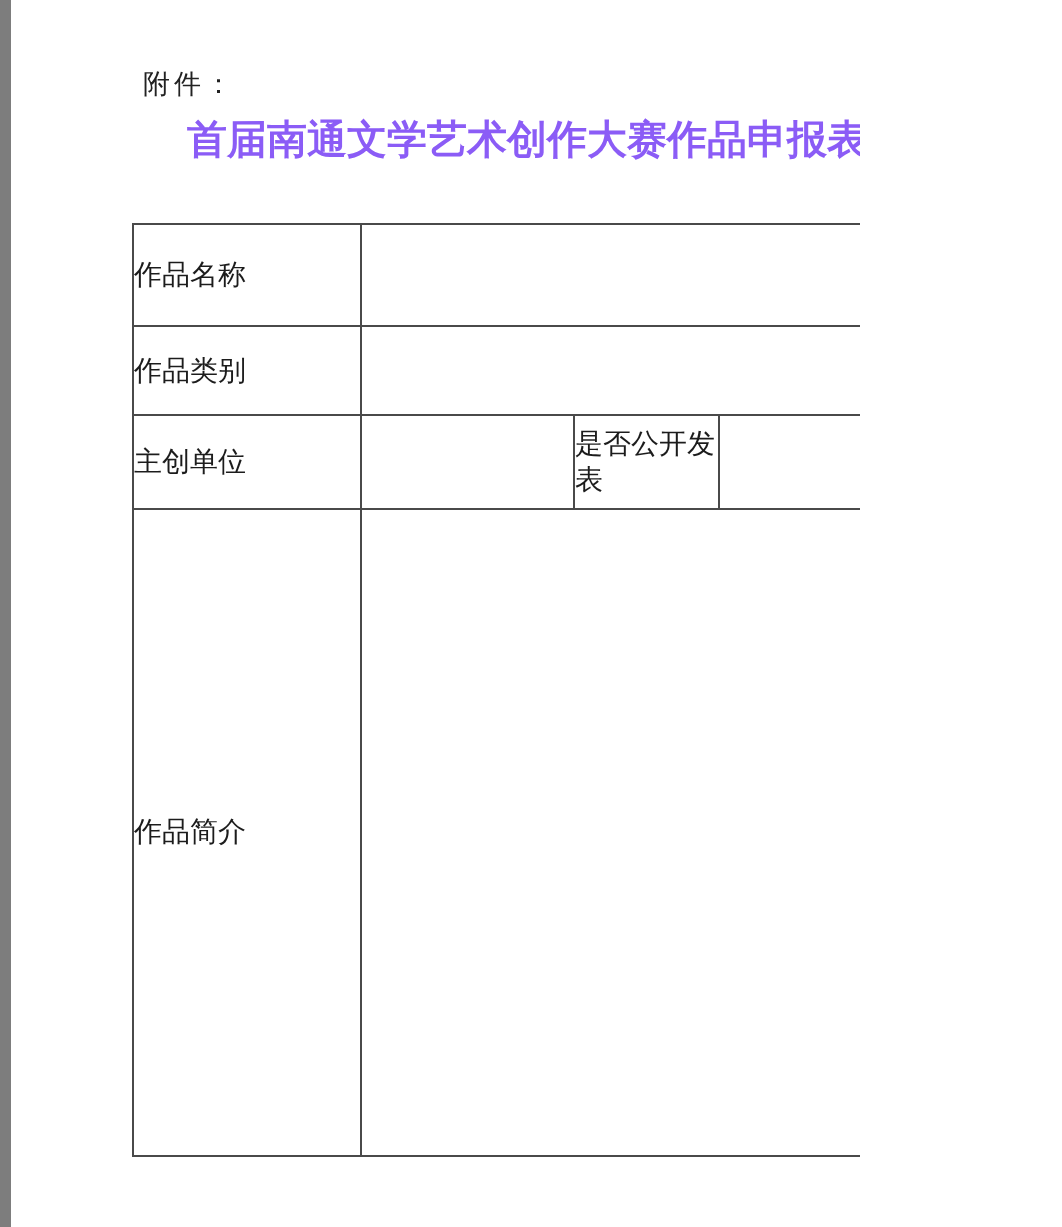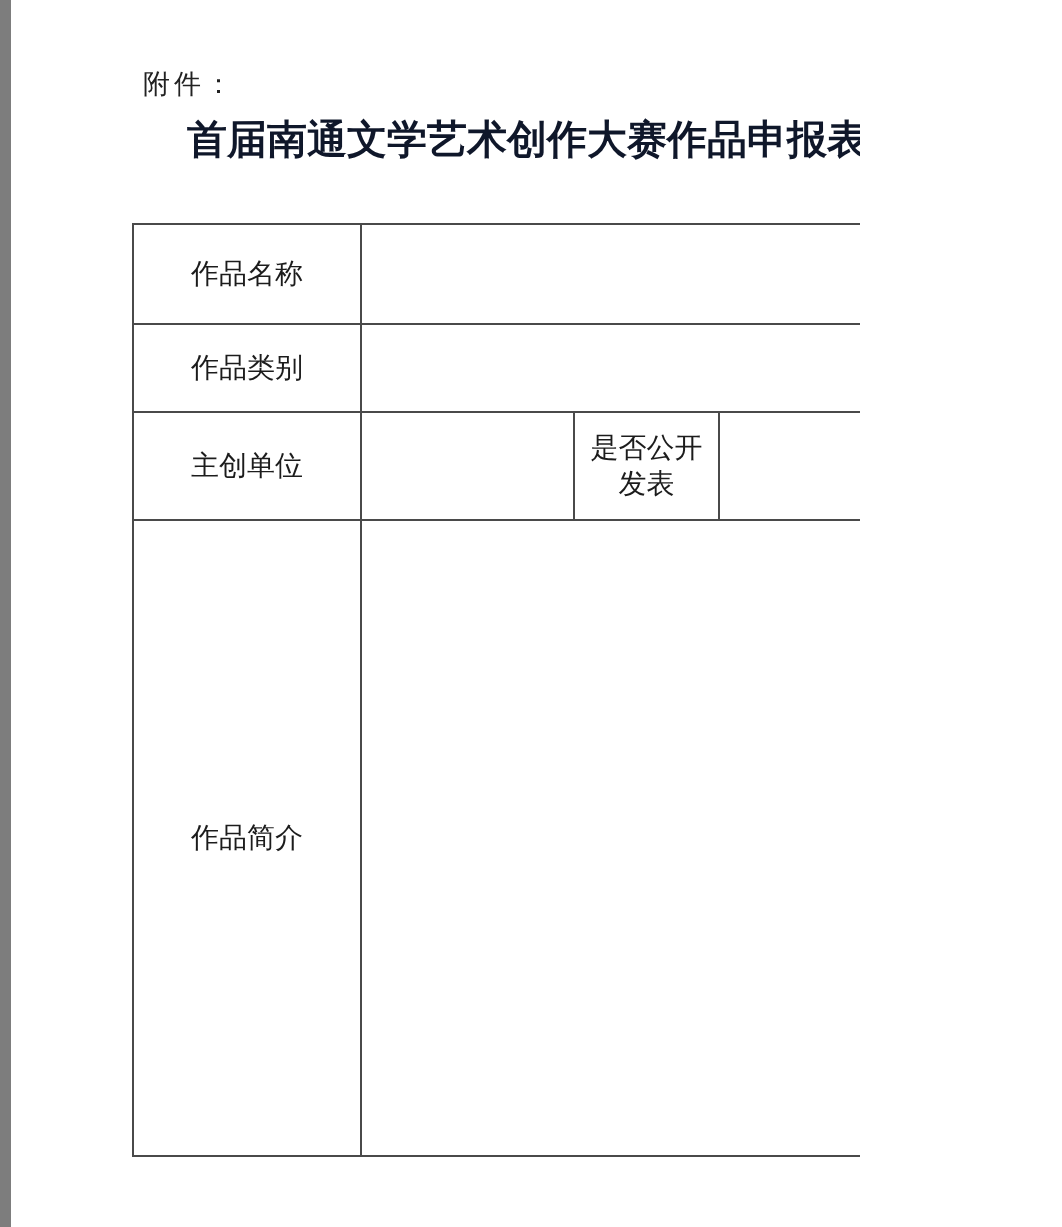--- a/index.html
+++ b/index.html
@@ -35,36 +35,35 @@
   }
   .doc-title {
     position: absolute;
     left: 132px;
     top: 112px;
     width: 790px;
     text-align: center;
     font-family: "Liberation Serif", "DejaVu Serif", serif;
     font-weight: bold;
     font-size: 40px;
-    color: #0f172a;
+    color: #8b5cf6;
     white-space: nowrap;
   }
   table.form-table {
     position: absolute;
     left: 132px;
     top: 223px;
     width: 773px;
     height: 934px;
     border-collapse: collapse;
     table-layout: fixed;
   }
   table.form-table td {
     border: 2px solid #4a4a4a;
-    padding: 13px;
-    text-align: center;
+    padding: 0;
     vertical-align: middle;
     font-size: 28px;
     line-height: 1.3;
     color: #1c1c1c;
     overflow: hidden;
   }
   td.label-cell {
     font-family: "Liberation Sans", "DejaVu Sans", sans-serif;
   }
   td.input-cell {

